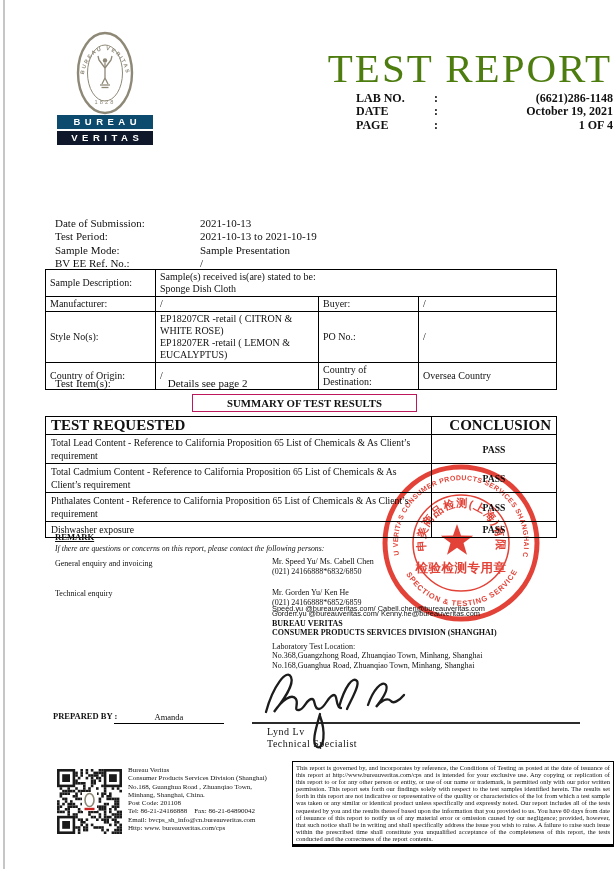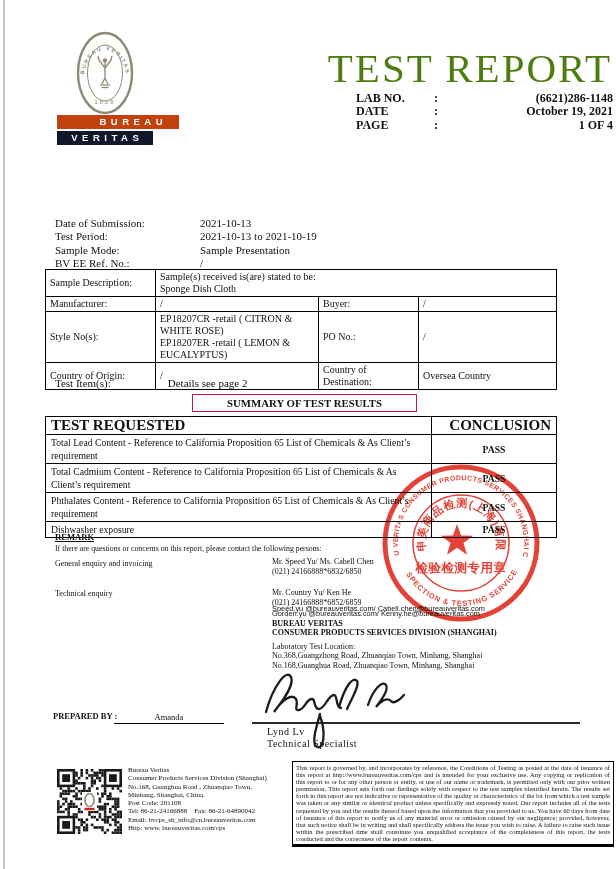--- a/index.html
+++ b/index.html
@@ -5,21 +5,21 @@
   html,body{margin:0;padding:0;background:#ffffff;}
   .page{position:relative;width:616px;height:869px;background:#fff;overflow:hidden;
         font-family:"Liberation Serif", serif;color:#111;}
   .abs{position:absolute;}
   .edge-line{left:3px;top:0;width:2px;height:869px;background:#c6c6c6;}
 
   
   .bar{left:57px;width:96px;height:14px;text-align:center;line-height:14.5px;
        font-family:"Liberation Sans", sans-serif;font-weight:bold;font-size:9.5px;
        color:#fff;letter-spacing:4.5px;text-indent:4.5px;}
-  .bar-bureau{top:115px;background:#c2410c;padding-left:26px;}
+  .bar-bureau{top:115px;background:#0c4a6e;}
   .bar-veritas{top:130.5px;background:#0f172a;}
 
   
   .title{top:47px;right:4px;font-size:41px;line-height:42px;letter-spacing:2px;
          font-family:"Liberation Serif", serif;color:#4d7c0f;white-space:nowrap;}
   .hfields{left:356px;top:92px;width:257px;font-size:12px;font-weight:bold;}
   .hrow{display:flex;height:13.4px;line-height:13.4px;}
   .hrow .lab{width:78px;}
   .hrow .sep{width:10px;}
   .hrow .val{margin-left:auto;text-align:right;}
@@ -43,21 +43,21 @@
                 padding:1px 5px;vertical-align:middle;white-space:pre-line;text-align:left;}
   .sum-table th{font-size:15px;height:15px;}
   .sum-table .concl{text-align:center;font-weight:bold;}
   .testitem{left:55px;top:377px;font-size:11px;}
   .testitem .l{display:inline-block;width:110px;}
   .sumbox{left:192px;top:394px;width:223px;height:16px;border:1px solid #be185d;
           text-align:center;font-weight:bold;font-size:10.8px;line-height:16px;}
 
   
   .remark{left:55px;top:532px;font-size:8.6px;font-weight:bold;text-decoration:underline;}
-  .remark-intro{left:55px;top:544px;font-size:7.8px;}
+  .remark-intro{left:55px;top:544px;font-size:7.8px;font-style:italic;}
   .c-label{left:55px;font-size:8px;}
   .c-col{left:272px;font-size:8px;line-height:10px;}
   .c-line{position:absolute;white-space:nowrap;}
   .c-mail{font-family:"Liberation Sans", sans-serif;font-size:7.4px;}
 
   .division{left:272px;top:619px;font-size:8px;line-height:9.4px;}
   .division .b{font-weight:bold;}
   .division .gap{height:4px;}
 
   
@@ -209,21 +209,21 @@
     </table>
 
   <div class="abs remark">REMARK</div>
   <div class="abs remark-intro">If there are questions or concerns on this report, please contact the following persons:</div>
   <div class="abs c-label" style="top:559px">General enquiry and invoicing</div>
   <div class="abs c-label" style="top:589px">Technical enquiry</div>
 
   <div class="c-line c-col" style="top:557px">Mr. Speed Yu/ Ms. Cabell Chen</div>
   <div class="c-line c-col" style="top:567px">(021) 24166888*6832/6850</div>
   <div class="c-line c-col c-mail" style="top:604px">Speed.yu @bureauveritas.com/ Cabell.chen@bureauveritas.com</div>
-  <div class="c-line c-col" style="top:588px">Mr. Country Yu/ Ken He</div>
+  <div class="c-line c-col" style="top:588px">Mr. Gorden Yu/ Ken He</div>
   <div class="c-line c-col" style="top:598px">(021) 24166888*6852/6859</div>
   <div class="c-line c-col c-mail" style="top:609px">Gorden.yu @bureauveritas.com/ Kenny.he@bureauveritas.com</div>
 
   <div class="abs division">
     <div class="b">BUREAU VERITAS</div>
     <div class="b">CONSUMER PRODUCTS SERVICES DIVISION (SHANGHAI)</div>
     <div class="gap"></div>
     <div>Laboratory Test Location:</div>
     <div>No.368,Guangzhong Road, Zhuanqiao Town, Minhang, Shanghai</div>
     <div>No.168,Guanghua Road, Zhuanqiao Town, Minhang, Shanghai</div>

